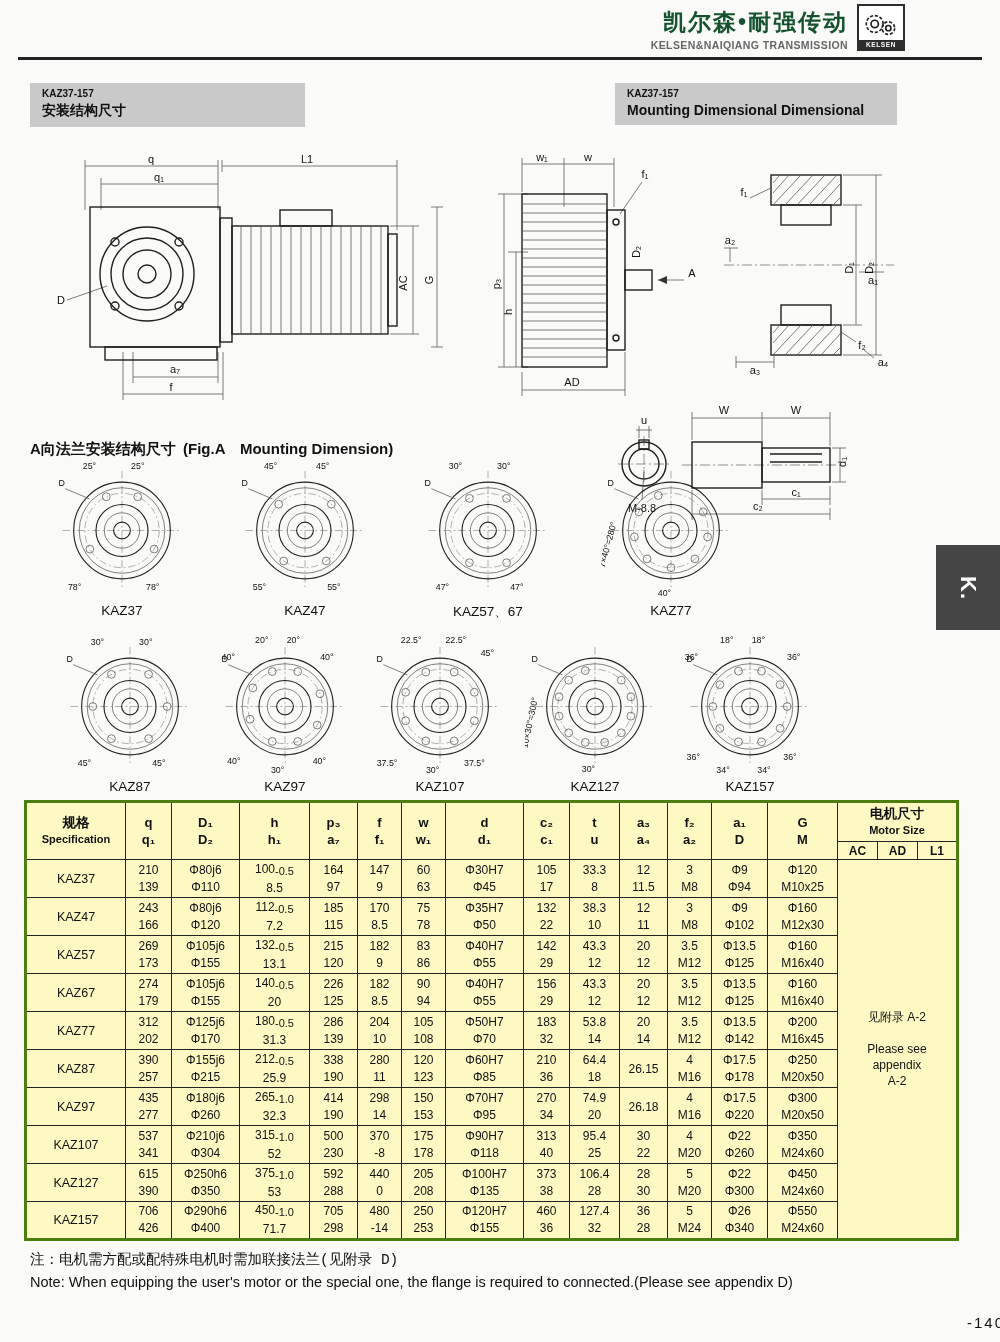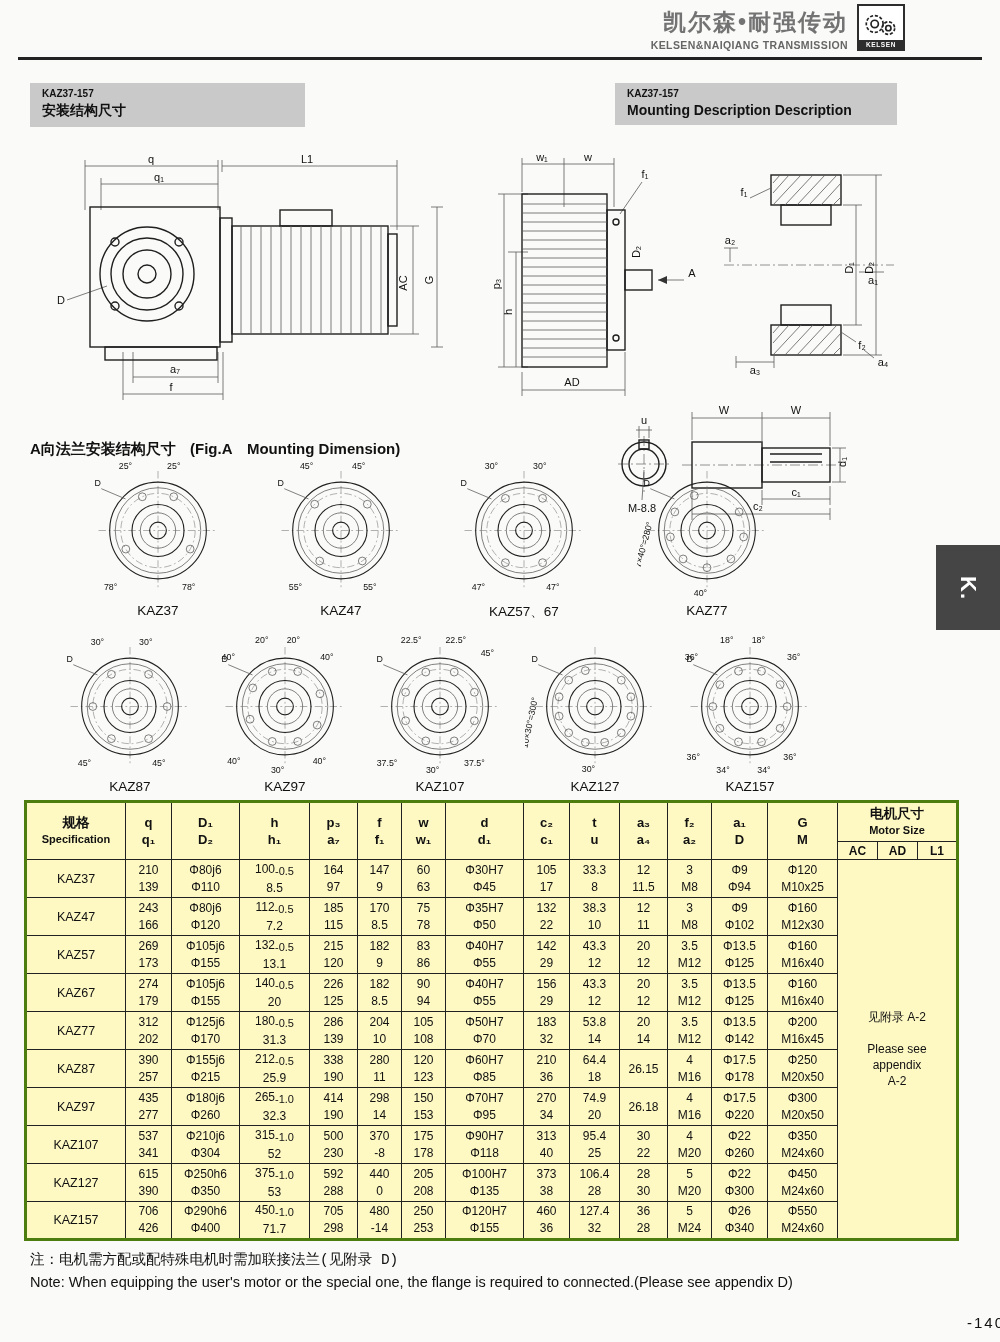--- a/index.html
+++ b/index.html
@@ -3,21 +3,21 @@
 <meta charset="utf-8">
 <style>
   * { margin:0; padding:0; box-sizing:border-box; }
   html,body { background:#e8e8e6; }
   body { width:1000px; height:1342px; font-family:"Liberation Sans","DejaVu Sans",sans-serif; color:#111; position:relative; }
   .page { position:absolute; left:0; top:0; width:1000px; height:1342px; background:#fafaf8; overflow:hidden; }
 
   
   .hdr { position:absolute; left:0; top:0; width:100%; height:54px; }
   .brand { position:absolute; right:152px; top:7px; text-align:right; }
-  .brand-cn { font-size:23px; font-weight:bold; letter-spacing:2px; color:#737373; }
+  .brand-cn { font-size:23px; font-weight:bold; letter-spacing:2px; color:#14532d; }
   .brand-en { font-size:10.5px; font-weight:bold; color:#666; letter-spacing:0.4px; margin-top:1px; }
   .logo-box { position:absolute; right:95px; top:4px; width:48px; height:47px; border:2px solid #2d2d2d; background:#fff; display:flex; flex-direction:column; align-items:center; justify-content:flex-end; }
   .logo-svg { width:42px; height:30px; }
   .gearc { fill:none; stroke:#222; stroke-width:1.6; }
   .teeth { stroke-dasharray:3 1.7; }
   .logo-text { font-size:6.5px; font-weight:bold; letter-spacing:0.6px; background:#2d2d2d; color:#fff; width:100%; text-align:center; padding:1px 0; }
   .hdr-rule { position:absolute; left:18px; top:57px; width:964px; border-top:3px solid #222; }
 
   
   .title-block { position:absolute; background:#c9c9c9; padding:5px 12px 7px; }
@@ -33,25 +33,25 @@
   #dw-section { left:716px; top:160px; width:185px; height:215px; }
   #dw-shaft   { left:612px; top:396px; width:240px; height:125px; }
   .draw .thin, .draw .thin * { stroke:#5a5a5a; stroke-width:0.8; fill:none; }
   .draw .med,  .draw .med *  { stroke:#1f1f1f; stroke-width:1.4; fill:none; }
   .draw .cl   { stroke:#777; stroke-width:0.8; fill:none; stroke-dasharray:10 3 2 3; }
   .draw .arrow { fill:#333; stroke:none; }
   .draw text { font-size:11px; fill:#111; stroke:none; text-anchor:middle; font-family:"Liberation Sans","DejaVu Sans",sans-serif; }
 
   
   .figa { position:absolute; left:30px; top:440px; font-size:15px; font-weight:bold; }
-  .figa-en { margin-left:10px; }
+  .figa-en { margin-left:3px; }
 
   
   .flange-row { position:absolute; display:flex; justify-content:space-between; }
-  #flange-row1 { left:88px; top:458px; width:580px;gap:43px; }
+  #flange-row1 { left:52px; top:458px; width:580px;gap:43px; }
   #flange-row2 { left:60px; top:634px; width:760px; }
   .flange { width:140px; text-align:center; }
   .flange-svg { width:140px; height:145px; display:block; }
   .flange-svg .fmed  { stroke:#222; stroke-width:1.2; fill:none; }
   .flange-svg .fthin { stroke:#555; stroke-width:0.8; fill:none; }
   .flange-svg .fcl   { stroke:#888; stroke-width:0.7; fill:none; stroke-dasharray:8 3 2 3; }
   .flange-svg text   { font-size:9.5px; fill:#111; text-anchor:middle; font-family:"Liberation Sans","DejaVu Sans",sans-serif; }
   .flange-name { font-size:13.5px; color:#111; }
 
   
@@ -100,21 +100,21 @@
     </div>
   </div>
   <div class="hdr-rule"></div>
 
   <div class="title-block tb-left">
     <div class="tb-model">KAZ37-157</div>
     <div class="tb-sub">安装结构尺寸</div>
   </div>
   <div class="title-block tb-right">
     <div class="tb-model">KAZ37-157</div>
-    <div class="tb-sub">Mounting Description Description</div>
+    <div class="tb-sub">Mounting Dimensional Dimensional</div>
   </div>
 
   <svg class="draw" id="dw-side" viewBox="0 0 420 250">
     <g class="thin">
       <path d="M40 14H173 M177 14H352 M56 32H173"></path>
       <path d="M40 8V58 M173 8V58 M352 8V78 M56 26V58 M177 8V20"></path>
       <path d="M345 74H374 M345 182H374 M368 74V182"></path>
       <path d="M386 55H398 M386 195H398 M392 55V195"></path>
       <path d="M88 200V231 M173 200V231 M88 225H173"></path>
       <path d="M78 200V248 M178 200V248 M78 242H178"></path>

